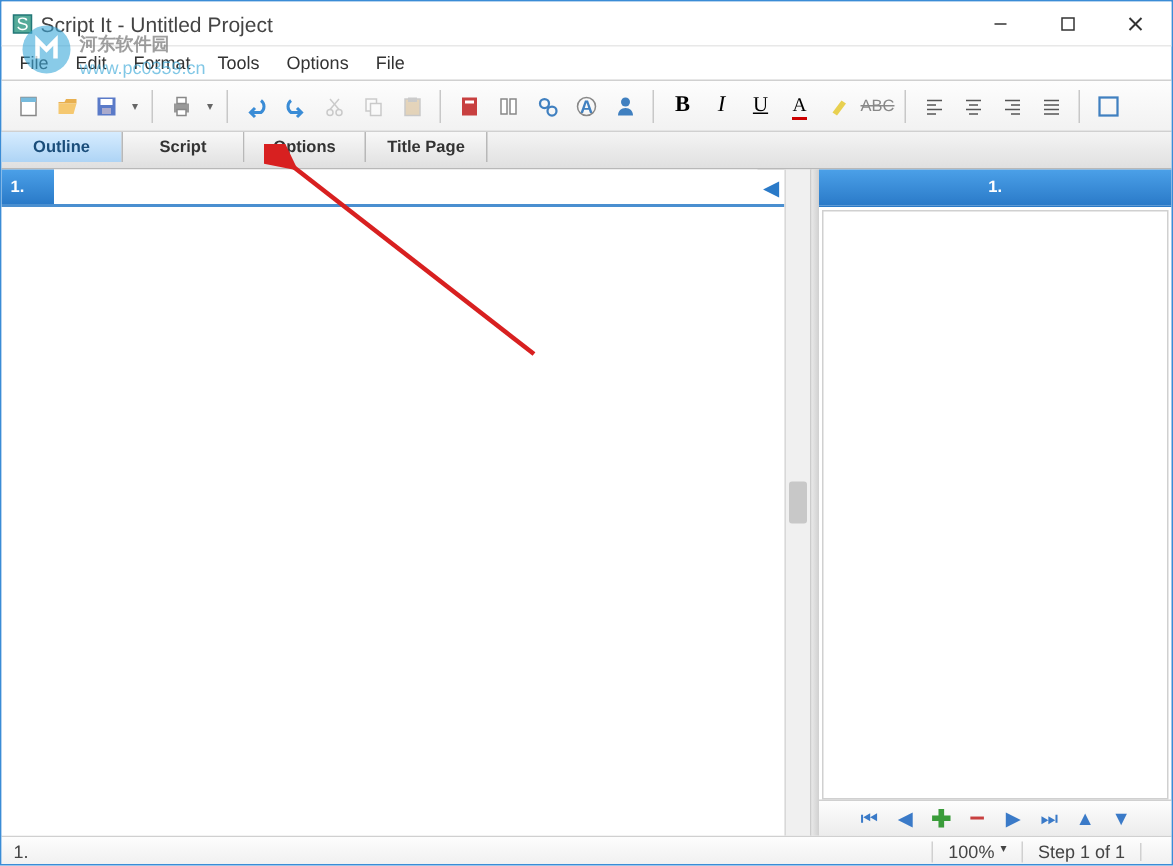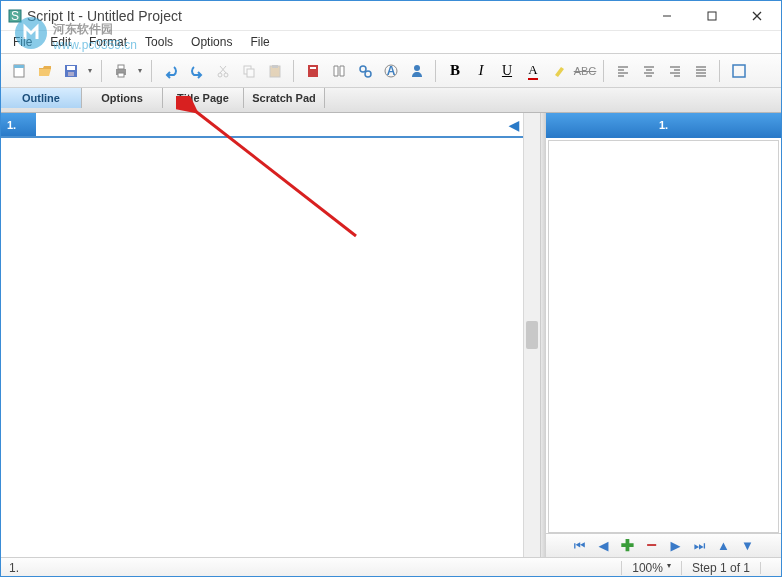--- a/index.html
+++ b/index.html
@@ -228,23 +228,23 @@
   <div class="tsep"></div>
   <div class="tbtn">
       <svg width="16" height="16">
         <rect x="2" y="2" width="12" height="12" fill="none" stroke="#4080c0" stroke-width="1.5"></rect>
       </svg>
     </div>
 </div>
 
 <div class="tabs">
   <div class="tab active">Outline</div>
+  <div class="tab">Script</div>
   <div class="tab">Options</div>
   <div class="tab">Title Page</div>
-  <div class="tab">Scratch Pad</div>
 </div>
 
 <div class="workspace">
   <div class="left-pane">
     <div class="left-with-scroll">
       <div style="flex:1;display:flex;flex-direction:column">
         <div class="row-header">
           <div class="row-num">1.</div>
           <div class="row-content"></div>
           <div class="row-arrow">◀</div>

